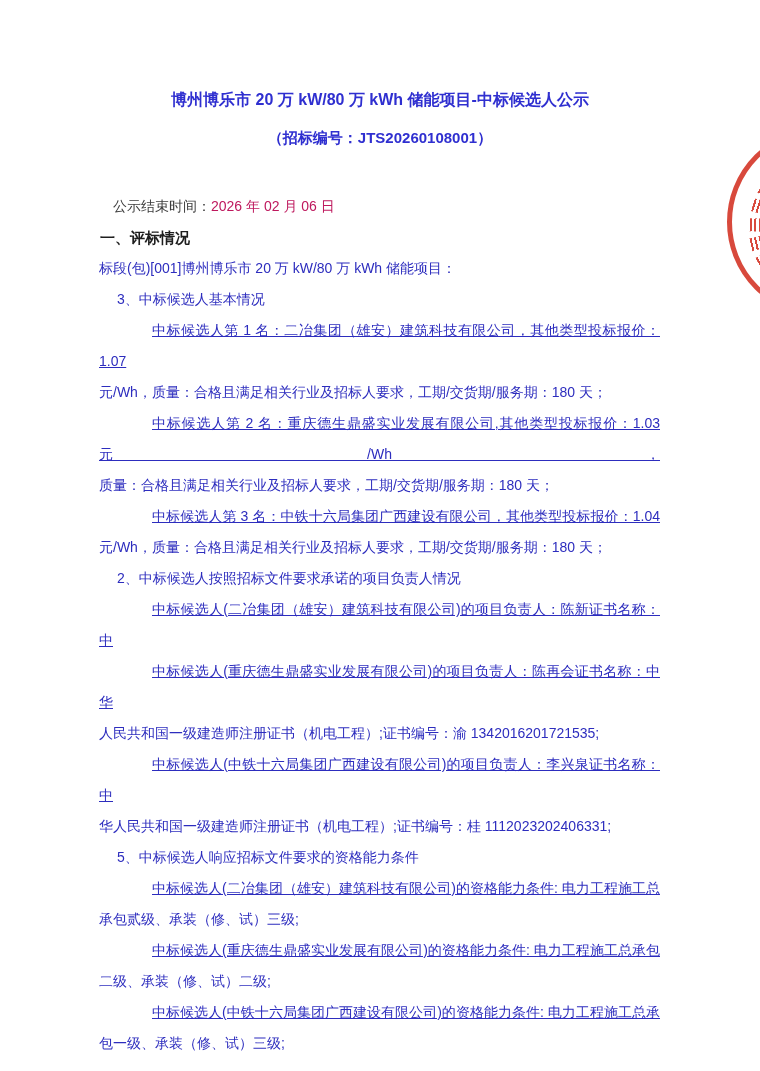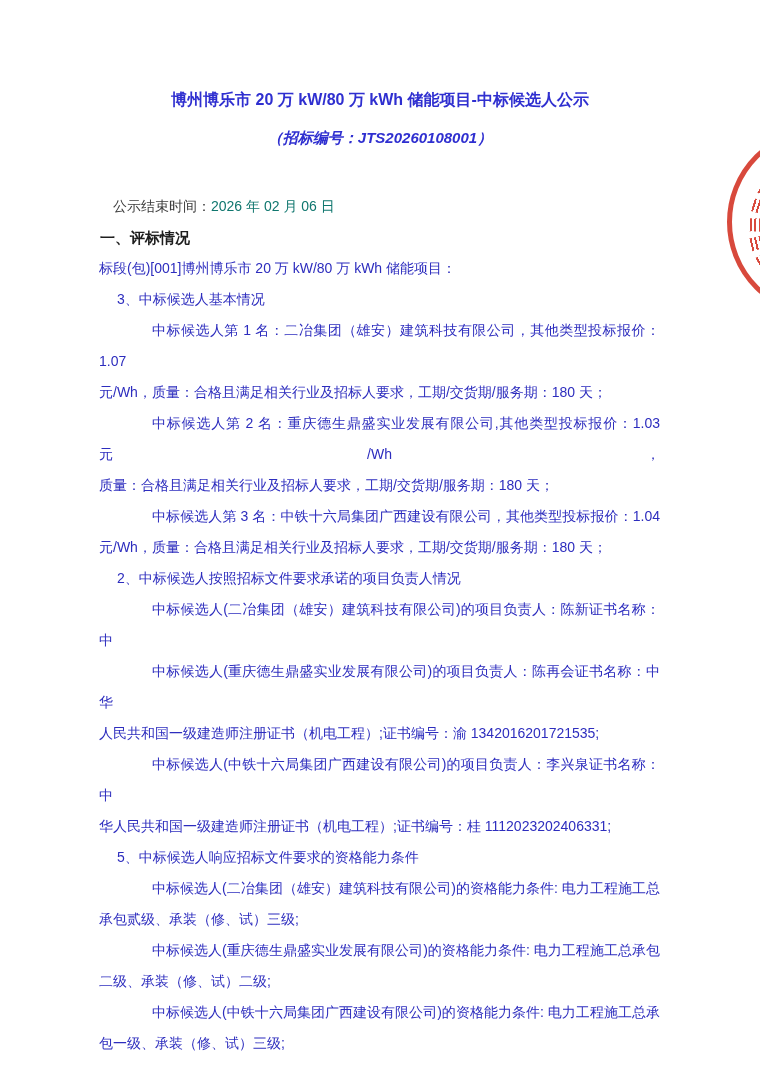--- a/index.html
+++ b/index.html
@@ -16,46 +16,45 @@
     font-size:16px;line-height:19px;
     font-weight:bold;
     color:#2f2fd0;
   }
   .doc-subtitle{
     margin:20px 60px 0 60px;
     text-align:center;
     font-size:15px;line-height:18px;
     font-weight:bold;
     color:#2f2fd0;
-    font-style:italic;
   }
   .doc-lines{
     margin:44px 0 0 99px;
     width:561px;
   }
   .line{
     margin:0;
     font-size:14px;
     line-height:31px;
     color:#2d2dbe;
     white-space:nowrap;
   }
   .line.meta{text-indent:14px;color:#3d3d3d;}
   .line.heading{
     color:#1e1e1e;font-weight:bold;font-size:15px;text-indent:1px;
   }
   .line.item{text-indent:18px;}
-  .line.para{text-indent:53px;}
+  .line.para{text-indent:53px;text-decoration:underline;}
   .line.flush{text-indent:0;}
   .line.fill{
     white-space:normal;
     text-align:justify;
     text-align-last:justify;
   }
-  .c-blue{color:#0f766e;}
+  .c-blue{color:#be185d;}
   .c-label{color:#3d3d3d;}
   
   .seal{
     position:absolute;
     left:727px;top:127px;
     width:190px;height:190px;
     box-sizing:border-box;
     border:5px solid #d53a2c;
     border-radius:50%;
     opacity:0.92;

